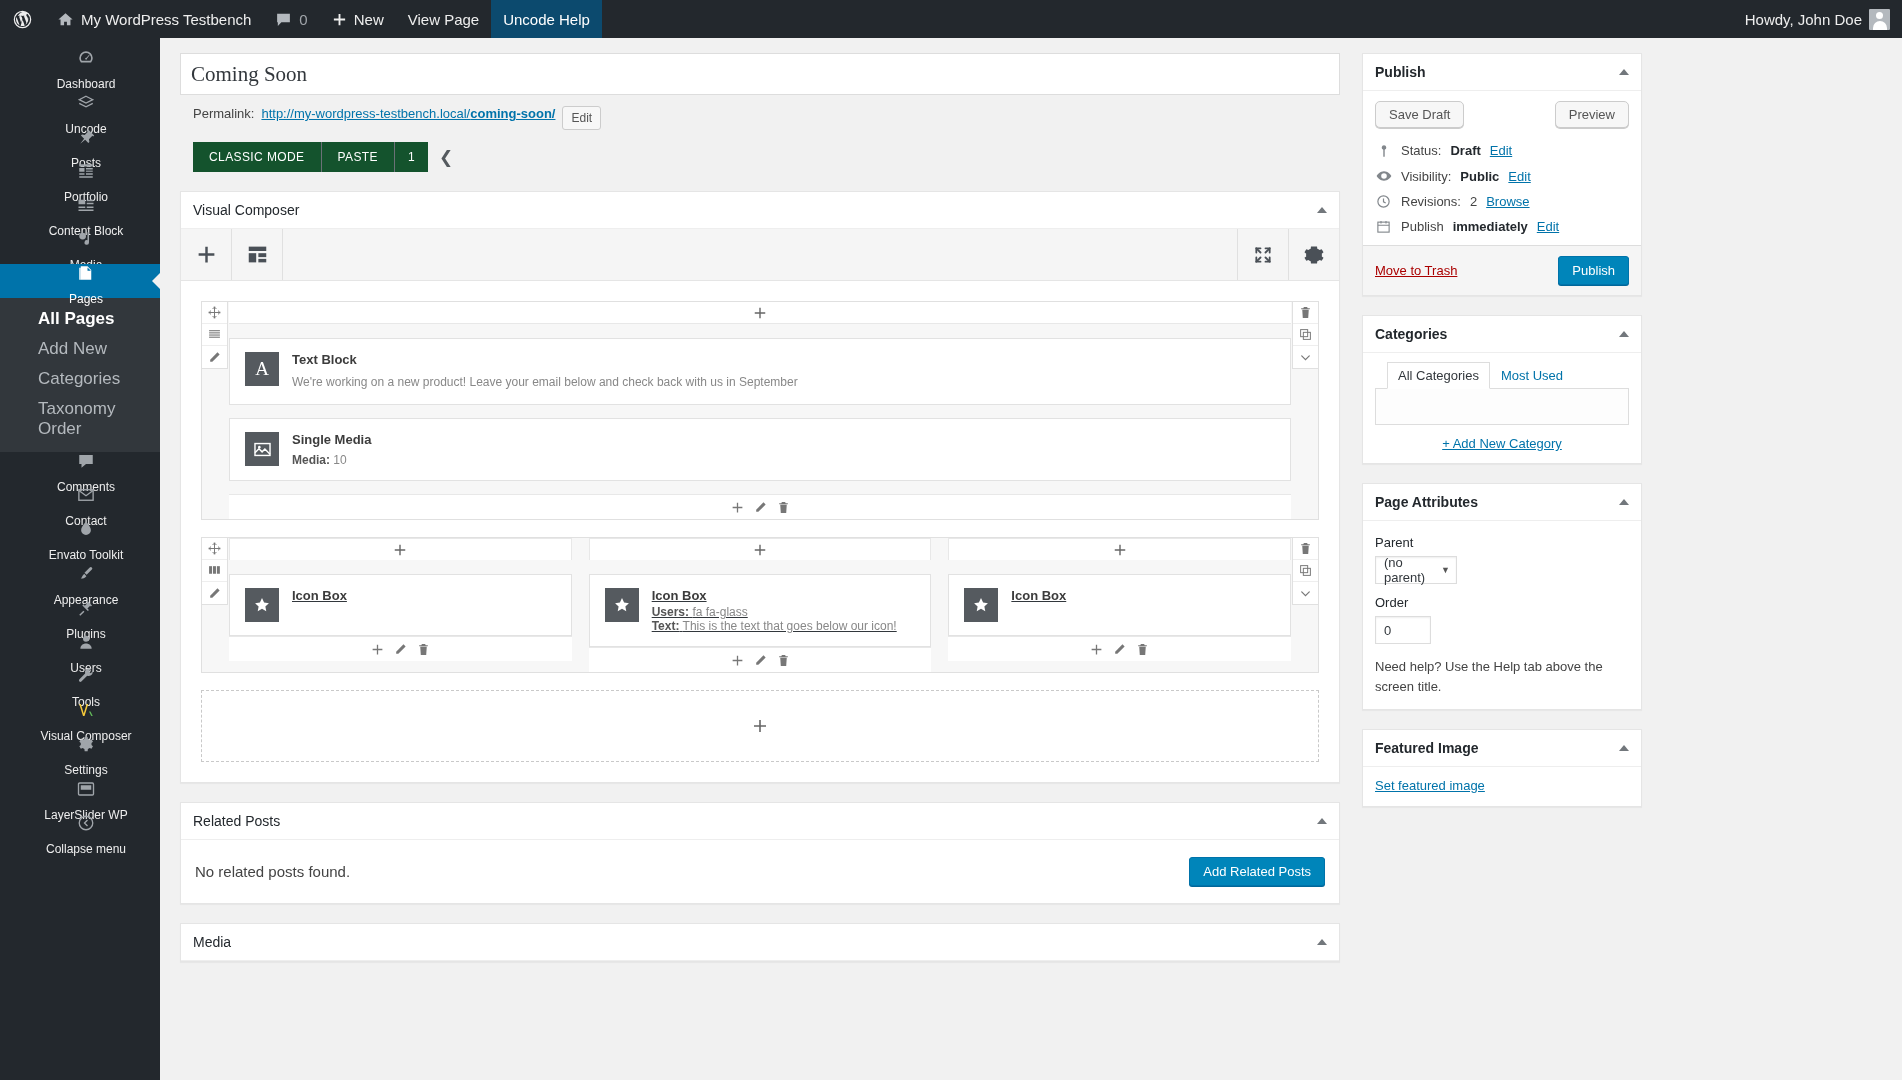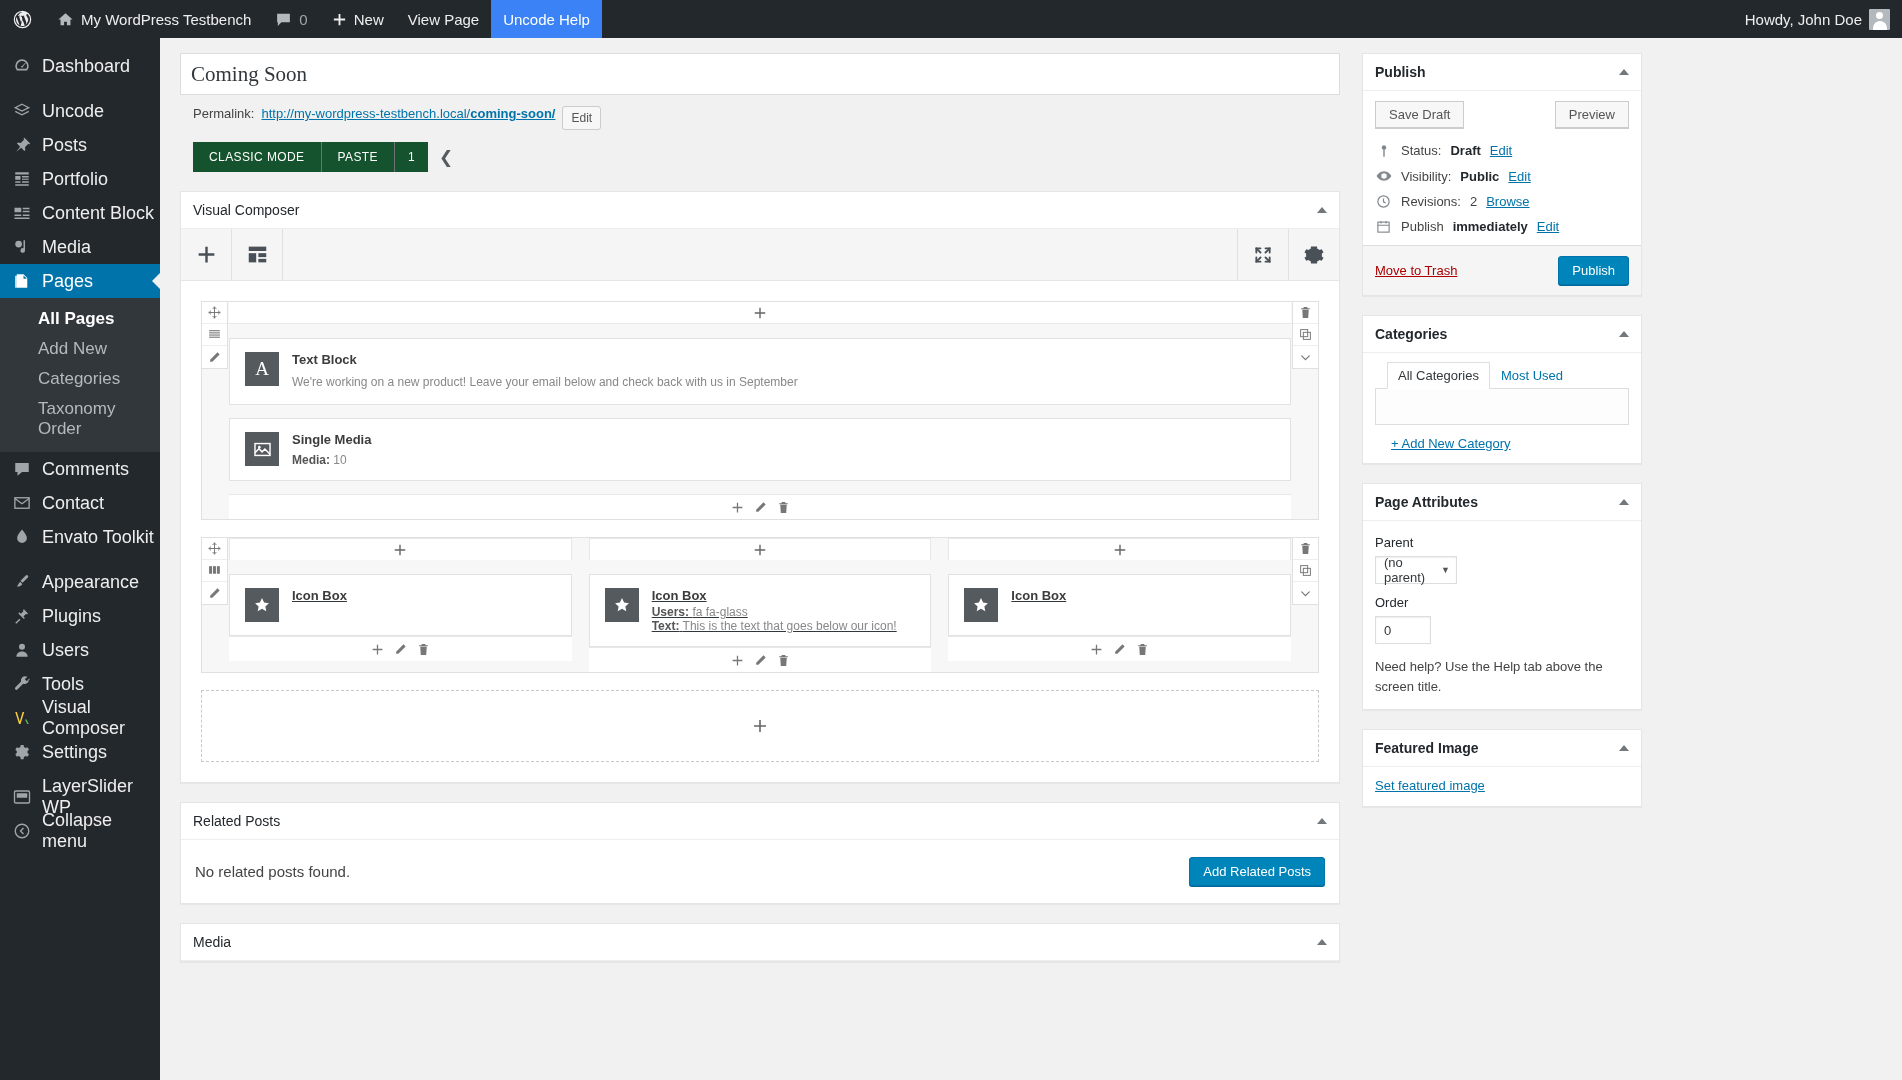--- a/index.html
+++ b/index.html
@@ -17,21 +17,21 @@
   #adminbar {
     position:absolute; top:0; left:0; width:1902px; height:38px;
     background:#23282d; color:#eee;
     display:flex; align-items:stretch;
     font-size:15px;
   }
   .ab-item {
     display:flex; align-items:center; gap:7px;
     padding:0 12px; color:#eee; cursor:pointer; white-space:nowrap;
   }
-  .ab-item.active { background:#3b82f6; color:#fff; }
+  .ab-item.active { background:#0c4a6e; color:#fff; }
   .ab-right { margin-left:auto; display:flex; align-items:stretch; }
   .ab-count { color:#a0a5aa; }
   .wp-logo { font-size:22px; line-height:1; }
   .avatar-sq {
     width:21px; height:21px; background:#b4b9be; border-radius:1px;
     position:relative; overflow:hidden; flex:none;
   }
   .avatar-sq::before {
     content:""; position:absolute; left:7px; top:3px;
     width:7px; height:7px; border-radius:50%; background:#fff;
@@ -43,21 +43,21 @@
   svg.ic { display:block; }
 
   
   #adminmenu {
     position:absolute; top:38px; left:0; width:160px; bottom:0;
     background:#23282d; color:#eee; overflow:hidden;
   }
   .menu-top {
     display:flex; align-items:center; gap:10px;
     height:34px; padding:0 0 0 12px;
-    font-size:18px; color:#eee; cursor:pointer; position:relative;
+    font-size:12px; color:#eee; cursor:pointer; position:relative;flex-direction:column;
   }
   .menu-top.current { background:#0073aa; color:#fff; }
   .menu-top.current::after {
     content:""; position:absolute; right:0; top:50%; margin-top:-8px;
     border:8px solid transparent; border-right-color:#f1f1f1;
   }
   .menu-top .mi { width:20px; display:flex; justify-content:center; flex:none; color:#a0a5aa; }
   .menu-top.current .mi { color:#fff; }
   .menu-sep { height:11px; }
   .submenu { background:#32373c; padding:6px 0 8px; }
@@ -222,21 +222,21 @@
     box-shadow:0 1px 0 #006799;
   }
 
   
   .side .postbox { margin-top:0; margin-bottom:19px; }
   .side .postbox:first-child { margin-top:0; }
   .pub-actions {
     display:flex; justify-content:space-between; padding:10px 12px;
   }
   .btn-sec {
-    background:#f7f7f7; border:1px solid #ccc; border-radius:0;
+    background:#f7f7f7; border:1px solid #ccc; border-radius:5px;
     padding:5px 13px; font-size:13px; color:#555; cursor:pointer;
     box-shadow:0 1px 0 #ccc;
   }
   .misc-row {
     display:flex; align-items:center; gap:9px;
     padding:5px 12px 5px 12px; font-size:13px; color:#444;
   }
   .misc-row .mr-ic { width:17px; display:flex; justify-content:center; color:#82878c; flex:none; }
   .misc-row b { font-weight:bold; color:#23282d; }
   .misc-row a { color:#0073aa; text-decoration:underline; cursor:pointer; }
@@ -252,21 +252,21 @@
     border:1px solid transparent; margin-bottom:-1px;
   }
   .cat-tab.active {
     background:#fff; border:1px solid #ddd; border-bottom-color:#fff;
     color:#32373c;
   }
   .cat-listbox {
     margin:0 12px; height:36px; border:1px solid #ddd; border-top:none;
     background:#fdfdfd;
   }
-  .cat-add { padding:11px 28px 12px; }
+  .cat-add { padding:11px 12px 12px;text-align:center; }
   .cat-add a { color:#0073aa; text-decoration:underline; font-size:13px; cursor:pointer; }
 
   .pa-body { padding:11px 12px 13px; }
   .pa-label { font-size:13px; color:#23282d; margin:3px 0 6px; }
   .pa-select {
     height:28px; width:82px; border:1px solid #ddd; background:#fff;
     display:flex; align-items:center; justify-content:space-between;
     padding:0 6px 0 8px; font-size:13px; color:#32373c; cursor:pointer;
     box-shadow:0 1px 2px rgba(0,0,0,.07) inset;
   }

